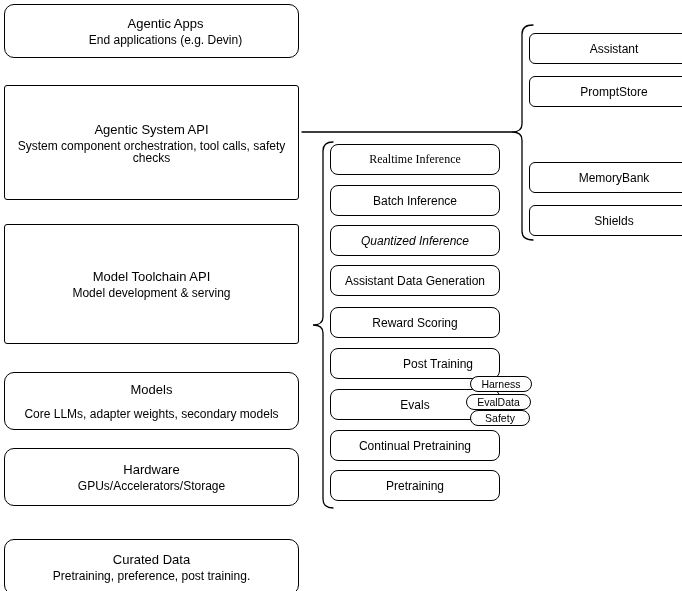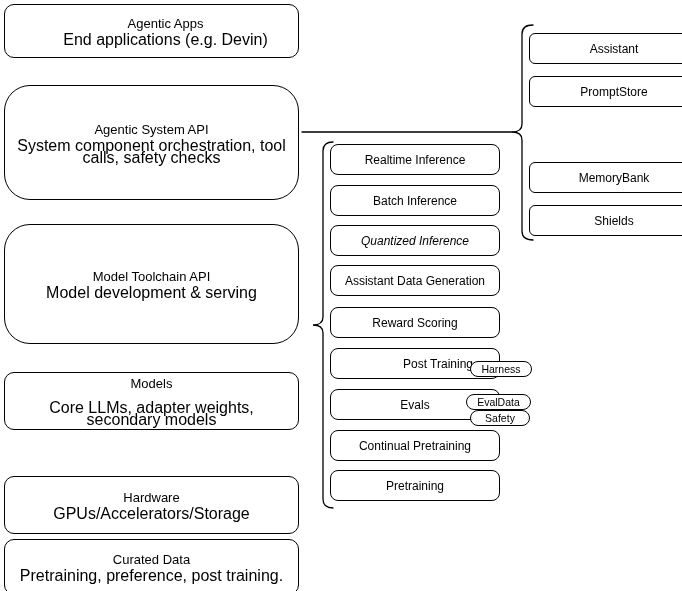--- a/index.html
+++ b/index.html
@@ -30,23 +30,23 @@
     border: 1.3px solid var(--stroke, #000);
     border-radius: 10px;
     background: var(--fill, #fff);
     display: flex;
     flex-direction: column;
     align-items: center;
     justify-content: center;
     text-align: center;
     box-sizing: border-box;
   }
-  .big-box.round-lg { border-radius: 26px; }
+  .big-box.round-lg { border-radius: 3px; }
   .big-box .title { font-size: 13px; line-height: 16px; }
-  .big-box .subtitle { font-size: 16px; line-height: 12px; margin-top: 2px; padding: 0 10px; }
+  .big-box .subtitle { font-size: 12px; line-height: 12px; margin-top: 2px; padding: 0 10px; }
 
   .node {
     position: absolute;
     width: 170px;
     height: 31px;
     border: 1.3px solid var(--stroke, #000);
     border-radius: 8px;
     background: var(--fill, #fff);
     display: flex;
     align-items: center;
@@ -95,41 +95,41 @@
   <div class="big-box round-lg" style="top:224px; height:120px;">
     <div class="title">Model Toolchain API</div>
     <div class="subtitle">Model development &amp; serving</div>
   </div>
 
   <div class="big-box" style="top:372px; height:58px;gap:8px;">
     <div class="title">Models</div>
     <div class="subtitle">Core LLMs, adapter weights, secondary models</div>
   </div>
 
-  <div class="big-box" style="top:476px; height:58px;">
+  <div class="big-box" style="top:448px; height:58px;">
     <div class="title">Hardware</div>
     <div class="subtitle">GPUs/Accelerators/Storage</div>
   </div>
 
   <div class="big-box" style="top:539px; height:56px;justify-content:center;">
     <div class="title">Curated Data</div>
     <div class="subtitle">Pretraining, preference, post training.</div>
   </div>
 
-  <div class="node" style="left:330px; top:144px;">Realtime Inference</div>
+  <div class="node" style="left:330px; top:144px;font-family:Liberation Serif, serif;">Realtime Inference</div>
   <div class="node" style="left:330px; top:185px;">Batch Inference</div>
   <div class="node" style="left:330px; top:225px;font-style:italic;">Quantized Inference</div>
   <div class="node" style="left:330px; top:265px;">Assistant Data Generation</div>
   <div class="node" style="left:330px; top:307px;">Reward Scoring</div>
   <div class="node" style="left:330px; top:348px;padding-left:46px;">Post Training</div>
   <div class="node" style="left:330px; top:389px;">Evals</div>
   <div class="node" style="left:330px; top:430px;">Continual Pretraining</div>
   <div class="node" style="left:330px; top:470px;">Pretraining</div>
 
-  <div class="tag" style="left:470px; top:361px; width:62px;">Harness</div>
+  <div class="tag" style="left:470px; top:376px; width:62px;">Harness</div>
   <div class="tag" style="left:466px; top:394px; width:65px;">EvalData</div>
   <div class="tag" style="left:470px; top:410px; width:60px;">Safety</div>
 
   <div class="node right-col" style="left:529px; top:33px;">Assistant</div>
   <div class="node right-col" style="left:529px; top:76px;">PromptStore</div>
   <div class="node right-col" style="left:529px; top:162px;">MemoryBank</div>
   <div class="node right-col" style="left:529px; top:205px;">Shields</div>
 
 </div>
 

